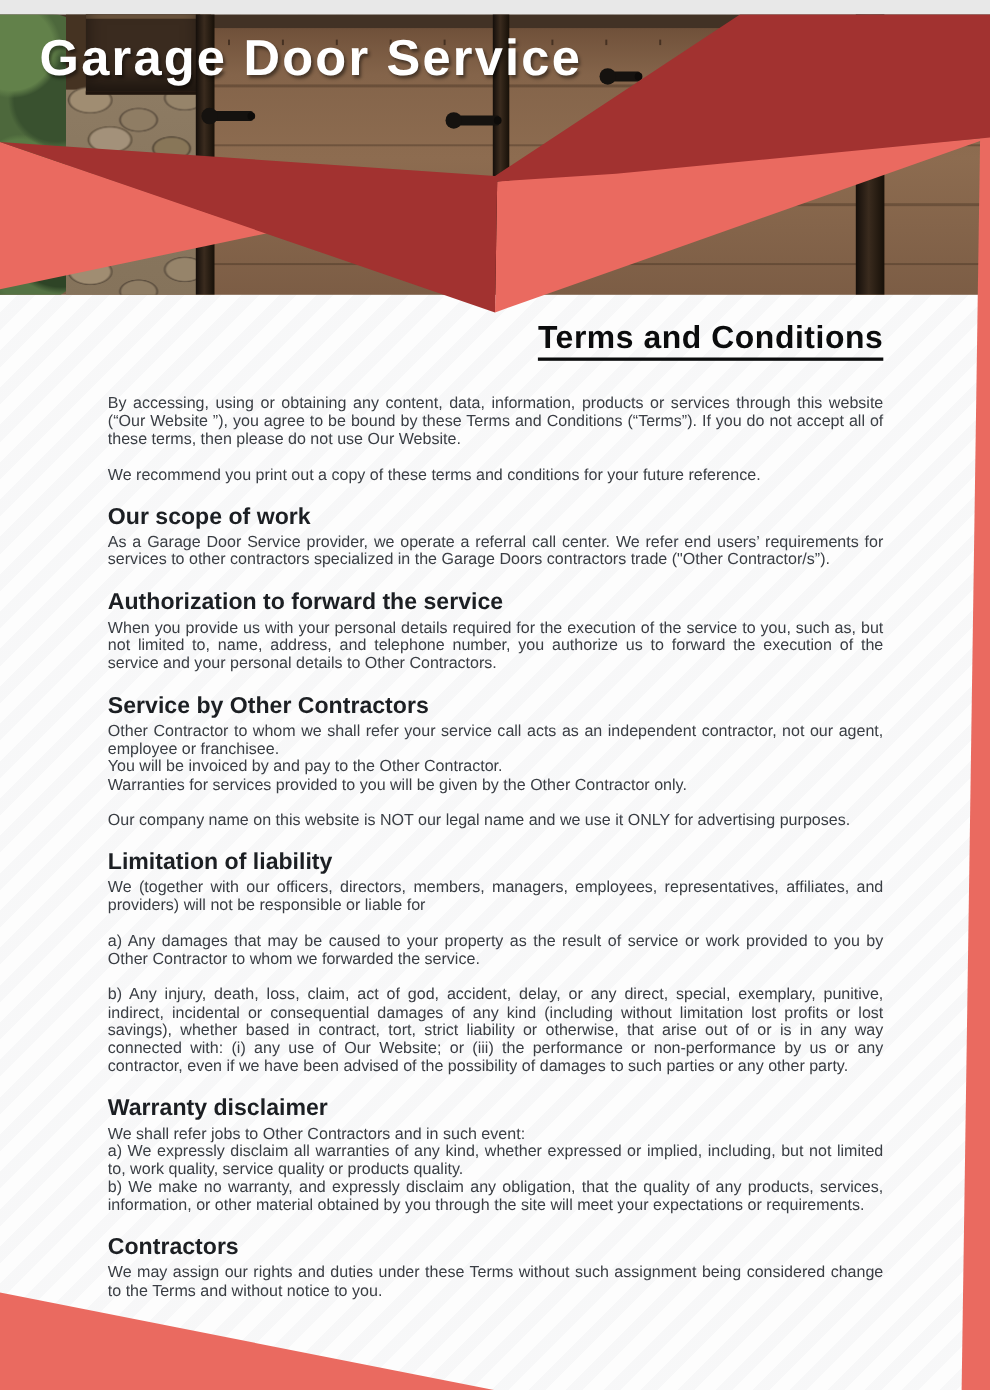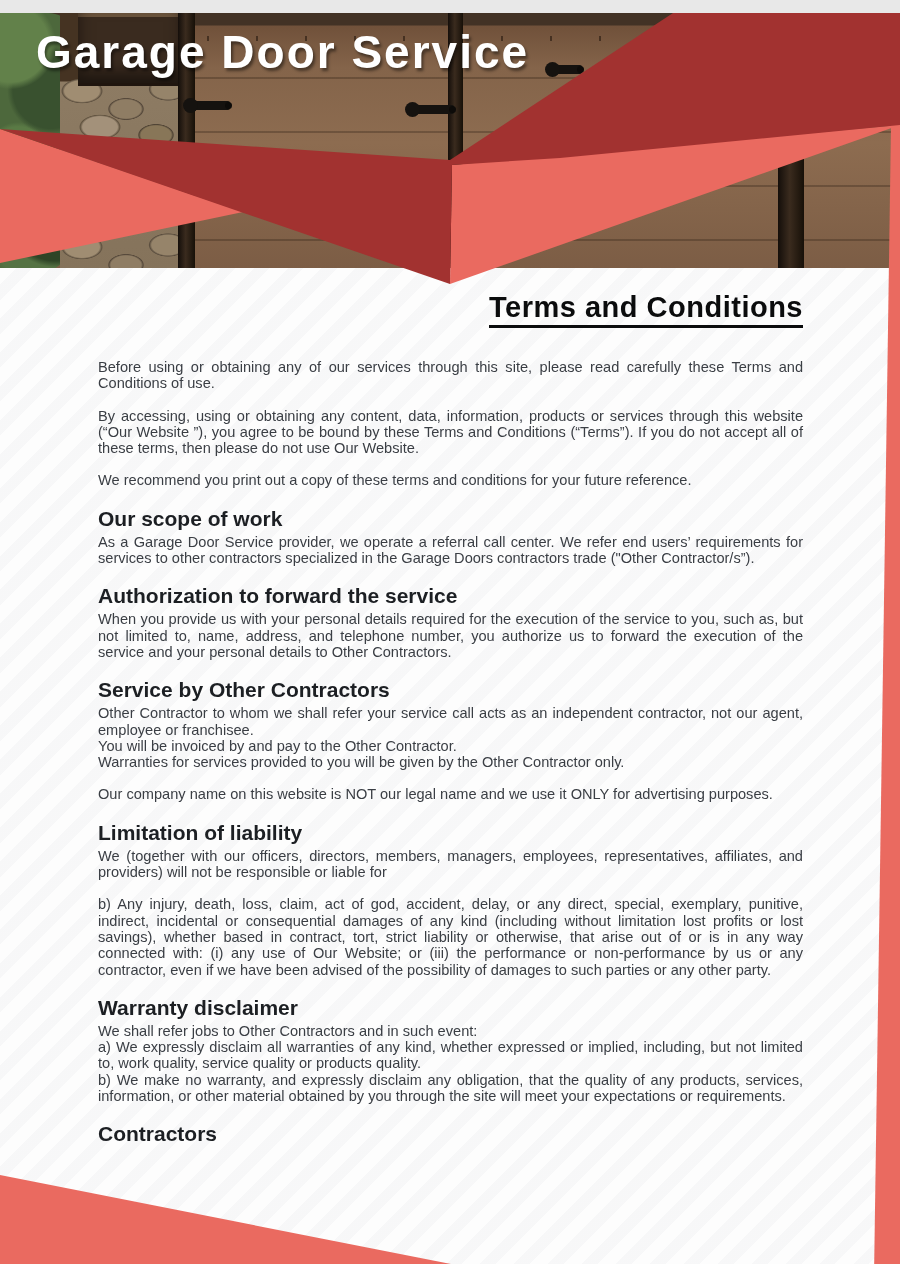--- a/index.html
+++ b/index.html
@@ -90,21 +90,20 @@
     <polygon points="0,1162 456,1252 0,1252" fill="#ea6a60"></polygon>
     <rect x="0" y="1252" width="900" height="12" fill="#ea6a60"></rect>
     <polygon points="0,116 450,147 673,0 900,0 900,112 560,145 452,152 450,271" fill="#a23230"></polygon>
   </svg>
 
   <h1 class="title">Garage Door Service</h1>
 
   <div class="content">
     <h2><span>Terms and Conditions</span></h2>
 
-    <p>Before using or obtaining any of our services through this site, please read carefully these Terms and Conditions of use.</p>
     <p>By accessing, using or obtaining any content, data, information, products or services through this website (“Our Website ”), you agree to be bound by these Terms and Conditions (“Terms”). If you do not accept all of these terms, then please do not use Our Website.</p>
     <p>We recommend you print out a copy of these terms and conditions for your future reference.</p>
 
     <section>
       <h3>Our scope of work</h3>
       <p>As a Garage Door Service provider, we operate a referral call center. We refer end users’ requirements for services to other contractors specialized in the Garage Doors contractors trade ("Other Contractor/s”).</p>
     </section>
 
     <section>
       <h3>Authorization to forward the service</h3>
@@ -115,28 +114,30 @@
       <h3>Service by Other Contractors</h3>
       <p>Other Contractor to whom we shall refer your service call acts as an independent contractor, not our agent, employee or franchisee.
 You will be invoiced by and pay to the Other Contractor.
 Warranties for services provided to you will be given by the Other Contractor only.</p>
       <p>Our company name on this website is NOT our legal name and we use it ONLY for advertising purposes.</p>
     </section>
 
     <section>
       <h3>Limitation of liability</h3>
       <p>We (together with our officers, directors, members, managers, employees, representatives, affiliates, and providers) will not be responsible or liable for</p>
+      <p>a) Any damages that may be caused to your property as the result of service or work provided to you by Other Contractor to whom we forwarded the service.</p>
       <p>b) Any injury, death, loss, claim, act of god, accident, delay, or any direct, special, exemplary, punitive, indirect, incidental or consequential damages of any kind (including without limitation lost profits or lost savings), whether based in contract, tort, strict liability or otherwise, that arise out of or is in any way connected with: (i) any use of Our Website; or (iii) the performance or non-performance by us or any contractor, even if we have been advised of the possibility of damages to such parties or any other party.</p>
     </section>
 
     <section>
       <h3>Warranty disclaimer</h3>
       <p>We shall refer jobs to Other Contractors and in such event:
 a) We expressly disclaim all warranties of any kind, whether expressed or implied, including, but not limited to, work quality, service quality or products quality.
 b) We make no warranty, and expressly disclaim any obligation, that the quality of any products, services, information, or other material obtained by you through the site will meet your expectations or requirements.</p>
     </section>
 
     <section>
       <h3>Contractors</h3>
+      <p>We may assign our rights and duties under these Terms without such assignment being considered change to the Terms and without notice to you.</p>
     </section>
   </div>
 
 </div>
 
 </body></html>

